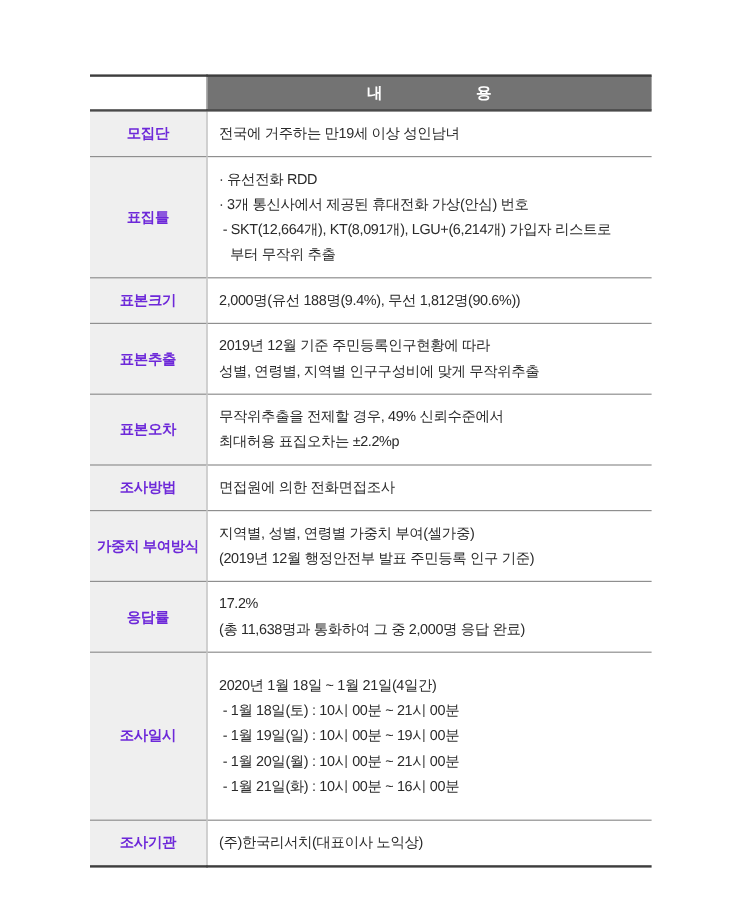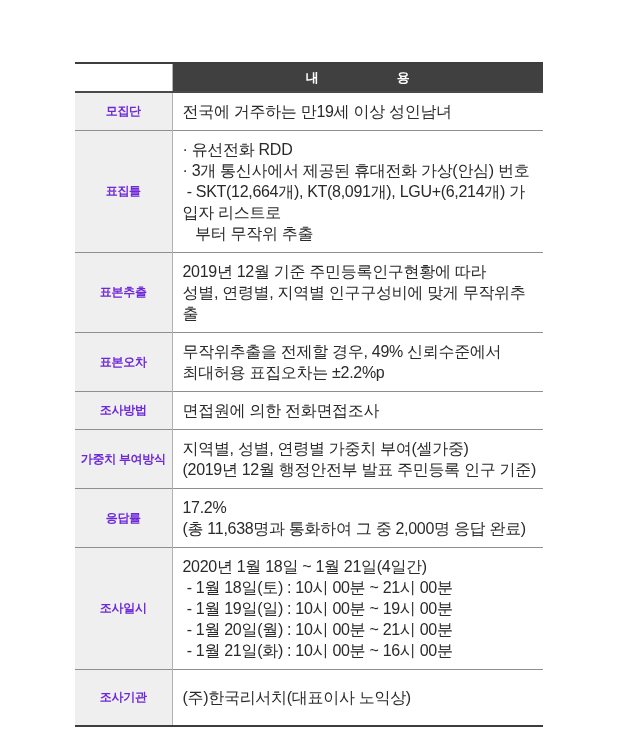--- a/index.html
+++ b/index.html
@@ -28,21 +28,21 @@
   col.label-col   { width: 97px; }
   col.content-col { width: 371px; }
 
   thead tr { border-bottom: 2px solid #4a4a4a; }
   thead th { height: 27px; padding: 0; }
   th.header-blank {
     background: #ffffff;
     border-right: 1px solid #b3b3b3;
   }
   th.header-content {
-    background: #404040;
+    background: #737373;
     color: #ffffff;
     font-size: 13px;
     font-weight: bold;
     text-align: center;
     vertical-align: middle;
     white-space: pre;
   }
 
   tbody tr { border-top: 1px solid #8f8f8f; }
   td.label {
@@ -50,21 +50,21 @@
     border-right: 1px solid #b3b3b3;
     font-size: 12px;
     font-weight: bold;
     color: #6d28d9;
     text-align: center;
     vertical-align: middle;
     padding: 8px 2px;
     letter-spacing: -0.3px;
   }
   td.content {
-    font-size: 16px;
+    font-size: 12px;
     color: #2a2a2a;
     vertical-align: middle;
     padding: 8px 4px 8px 10px;
     line-height: 21px;
     letter-spacing: -0.3px;
   }
   
   tbody tr:nth-child(9) td.content { padding-top: 17px; padding-bottom: 17px; }
 
   .content-line { white-space: pre-wrap; }
@@ -91,20 +91,26 @@
             <div class="content-line">전국에 거주하는 만19세 이상 성인남녀</div>
           </td>
         </tr>
         <tr>
           <td class="label">표집틀</td>
           <td class="content">
             <div class="content-line">· 유선전화 RDD</div>
             <div class="content-line">· 3개 통신사에서 제공된 휴대전화 가상(안심) 번호</div>
             <div class="content-line"> - SKT(12,664개), KT(8,091개), LGU+(6,214개) 가입자 리스트로</div>
             <div class="content-line">   부터 무작위 추출</div>
+          </td>
+        </tr>
+        <tr>
+          <td class="label">표본크기</td>
+          <td class="content">
+            <div class="content-line">2,000명(유선 188명(9.4%), 무선 1,812명(90.6%))</div>
           </td>
         </tr>
         <tr>
           <td class="label">표본추출</td>
           <td class="content">
             <div class="content-line">2019년 12월 기준 주민등록인구현황에 따라</div>
             <div class="content-line">성별, 연령별, 지역별 인구구성비에 맞게 무작위추출</div>
           </td>
         </tr>
         <tr>

